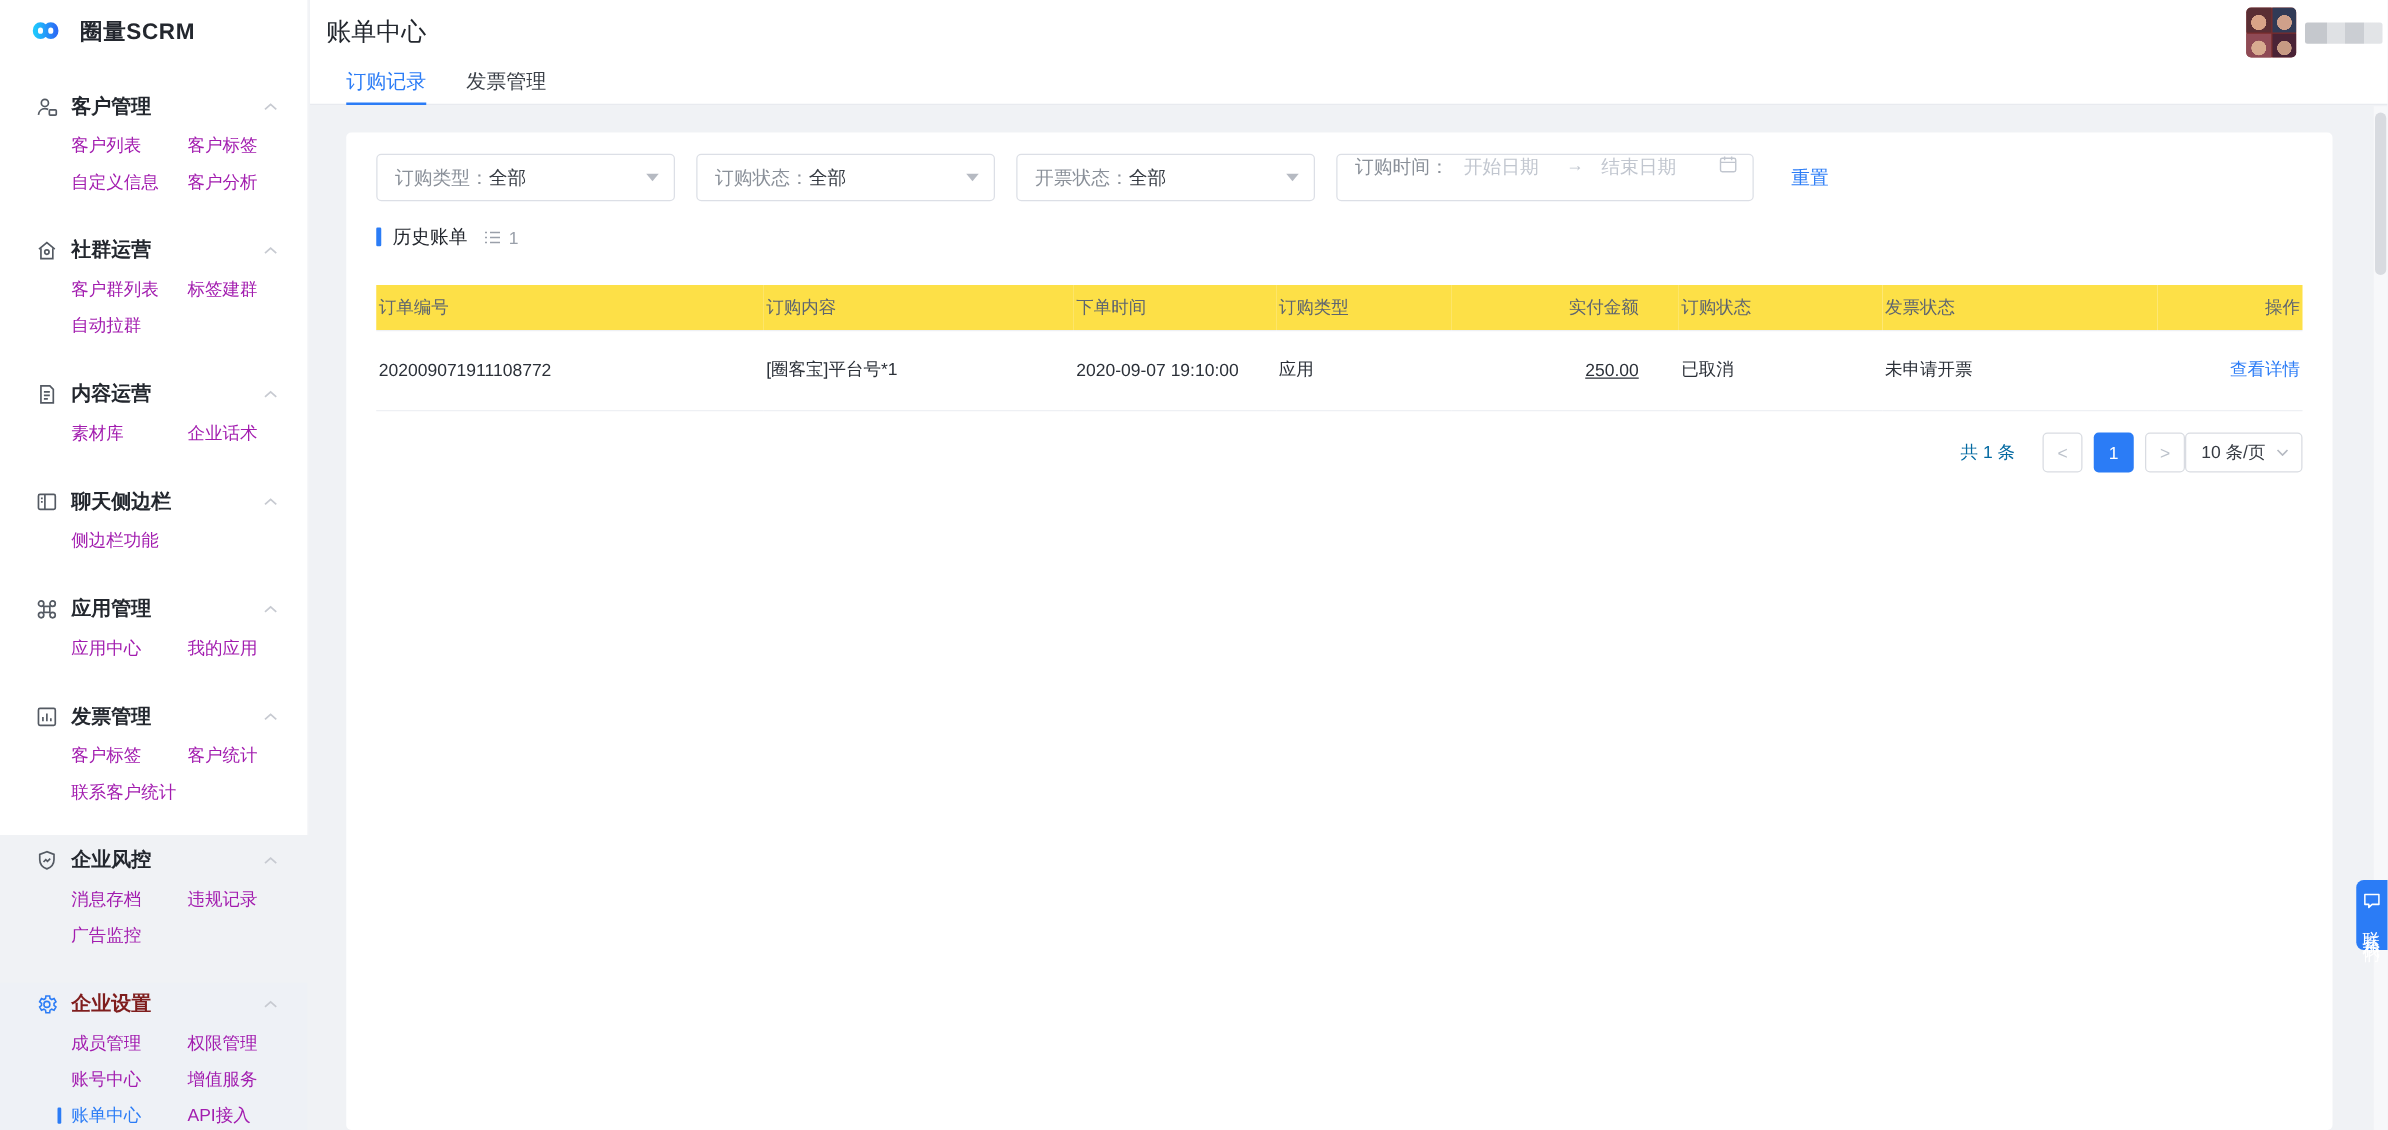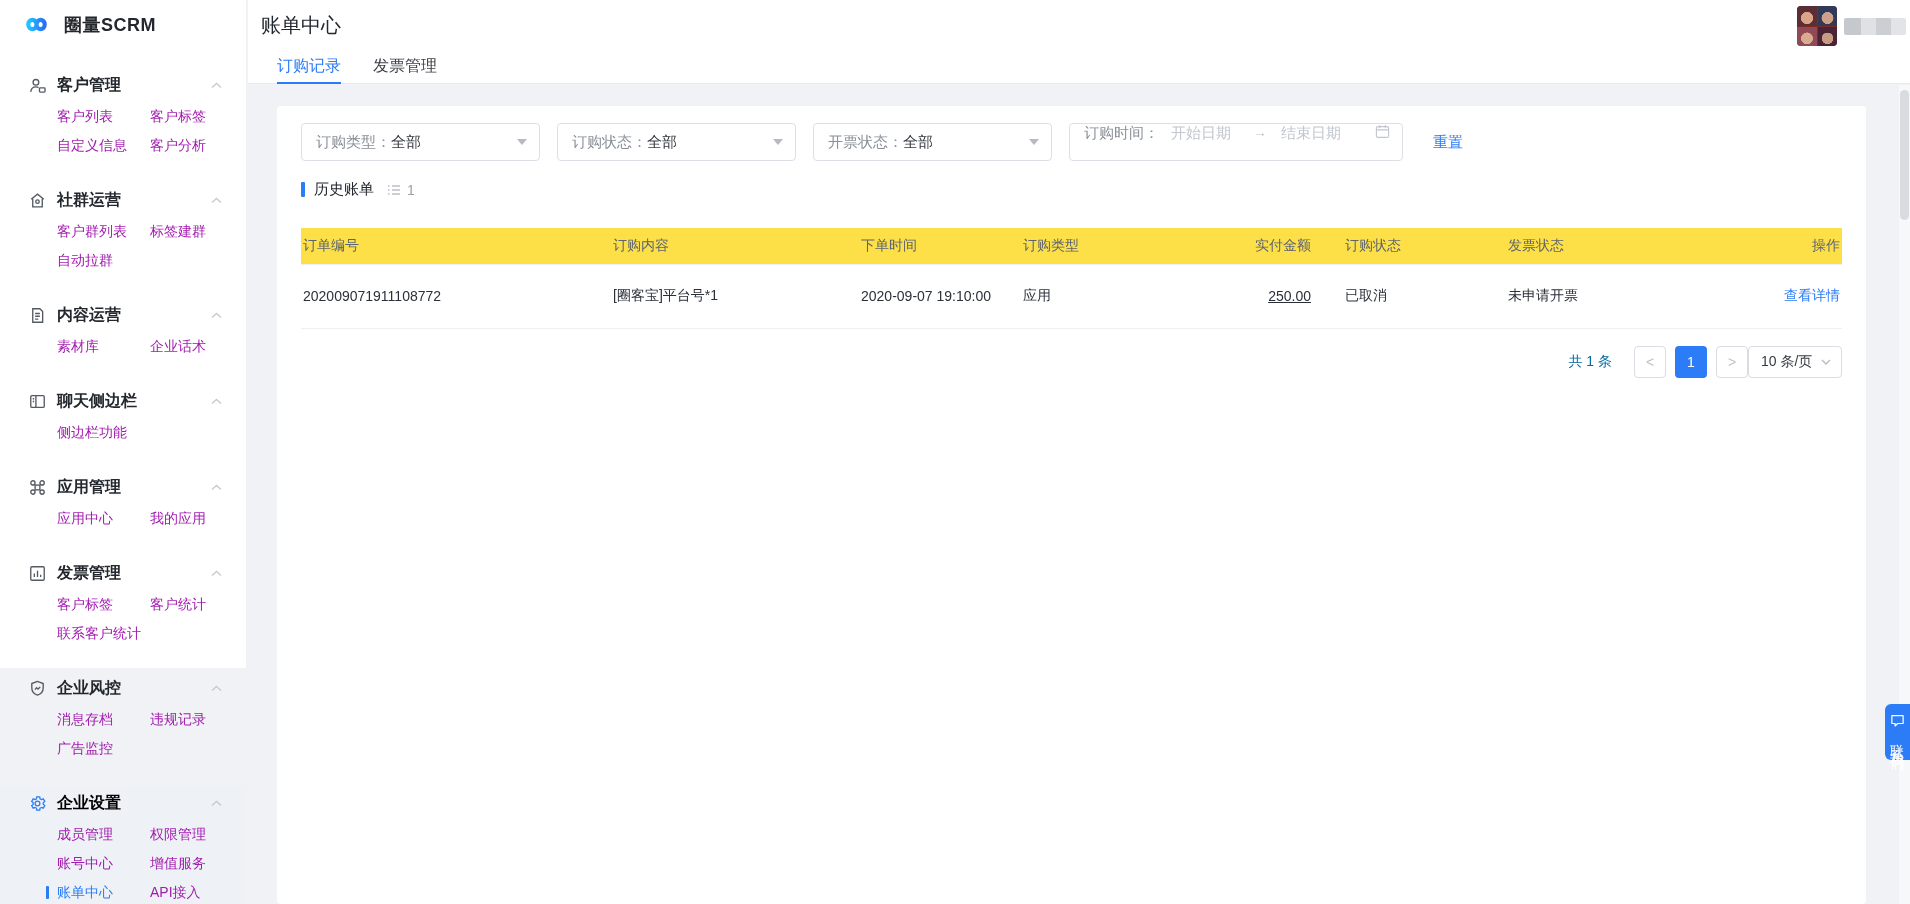--- a/index.html
+++ b/index.html
@@ -10,21 +10,21 @@
   .sidebar { position:absolute; left:0; top:0; width:247px; height:668px; background:#fff;
     border-right:1px solid #eef0f4; z-index:20; }
   .logo-row { display:flex; align-items:center; padding:9px 0 0 18px; height:40px; }
   .logo-text { font-size:18px; font-weight:700; color:#23272e; margin-left:9px; letter-spacing:.5px; }
   .menu { padding-top:28px; }
   .side-section { margin-bottom:23px; }
   .side-section.active-section { background:#eef1f6; padding-bottom:2px; margin-bottom:0; height:122px; }
   .section-head { display:flex; align-items:center; height:34px; padding:0 24px 0 28px; cursor:pointer; }
   .section-icon { width:19px; height:19px; display:flex; align-items:center; justify-content:center; flex:none; }
   .section-title { font-size:16px; font-weight:600; color:#23272e; margin-left:10px; flex:1; }
-  .active-section .section-title { color:#000000; }
+  .active-section .section-title { color:#7f1d1d; }
   .section-caret { flex:none; display:flex; }
   .section-items { display:grid; grid-template-columns:93px auto; column-gap:0; padding-left:57px; }
   .side-item { position:relative; font-size:14px; color:#a21caf; height:29px; line-height:29px;
     white-space:nowrap; cursor:pointer; }
   .side-item.active { color:#2b7cf6; }
   .side-item.active::before { content:""; position:absolute; left:-11px; top:8px; width:3px; height:13px;
     background:#2b7cf6; border-radius:1px; }
 
   
   .main { position:absolute; left:248px; top:0; width:1662px; height:904px; }

